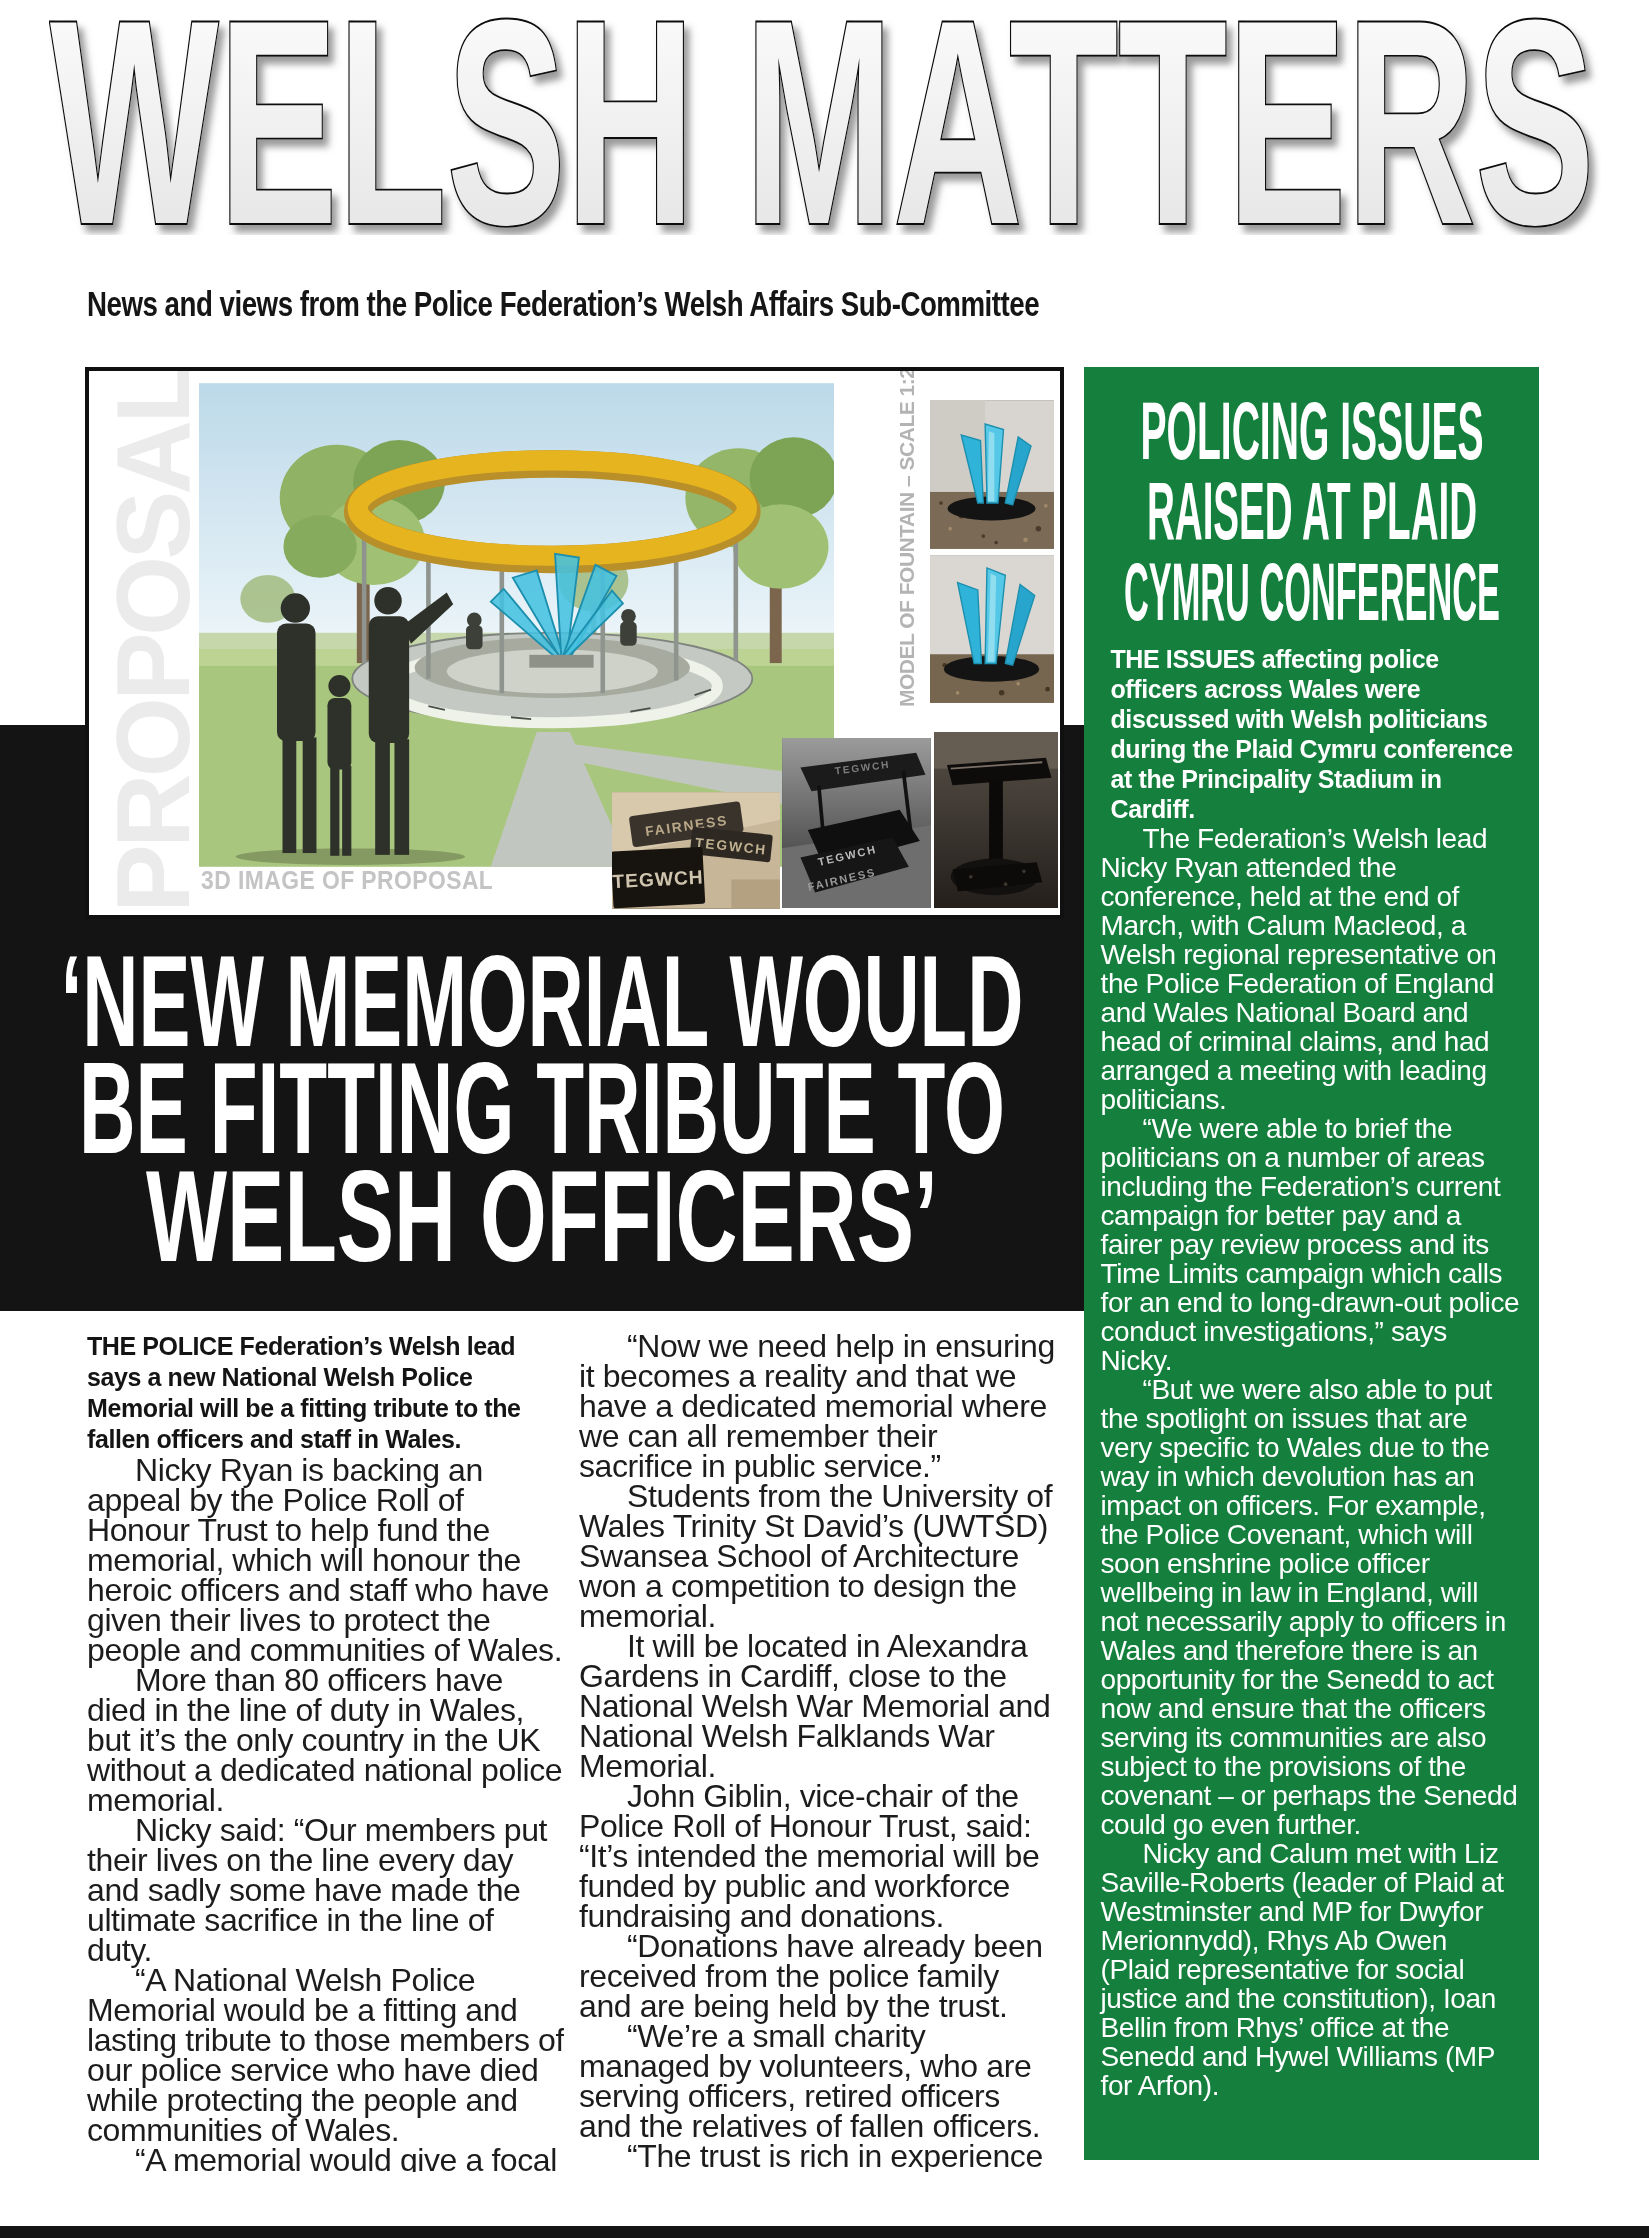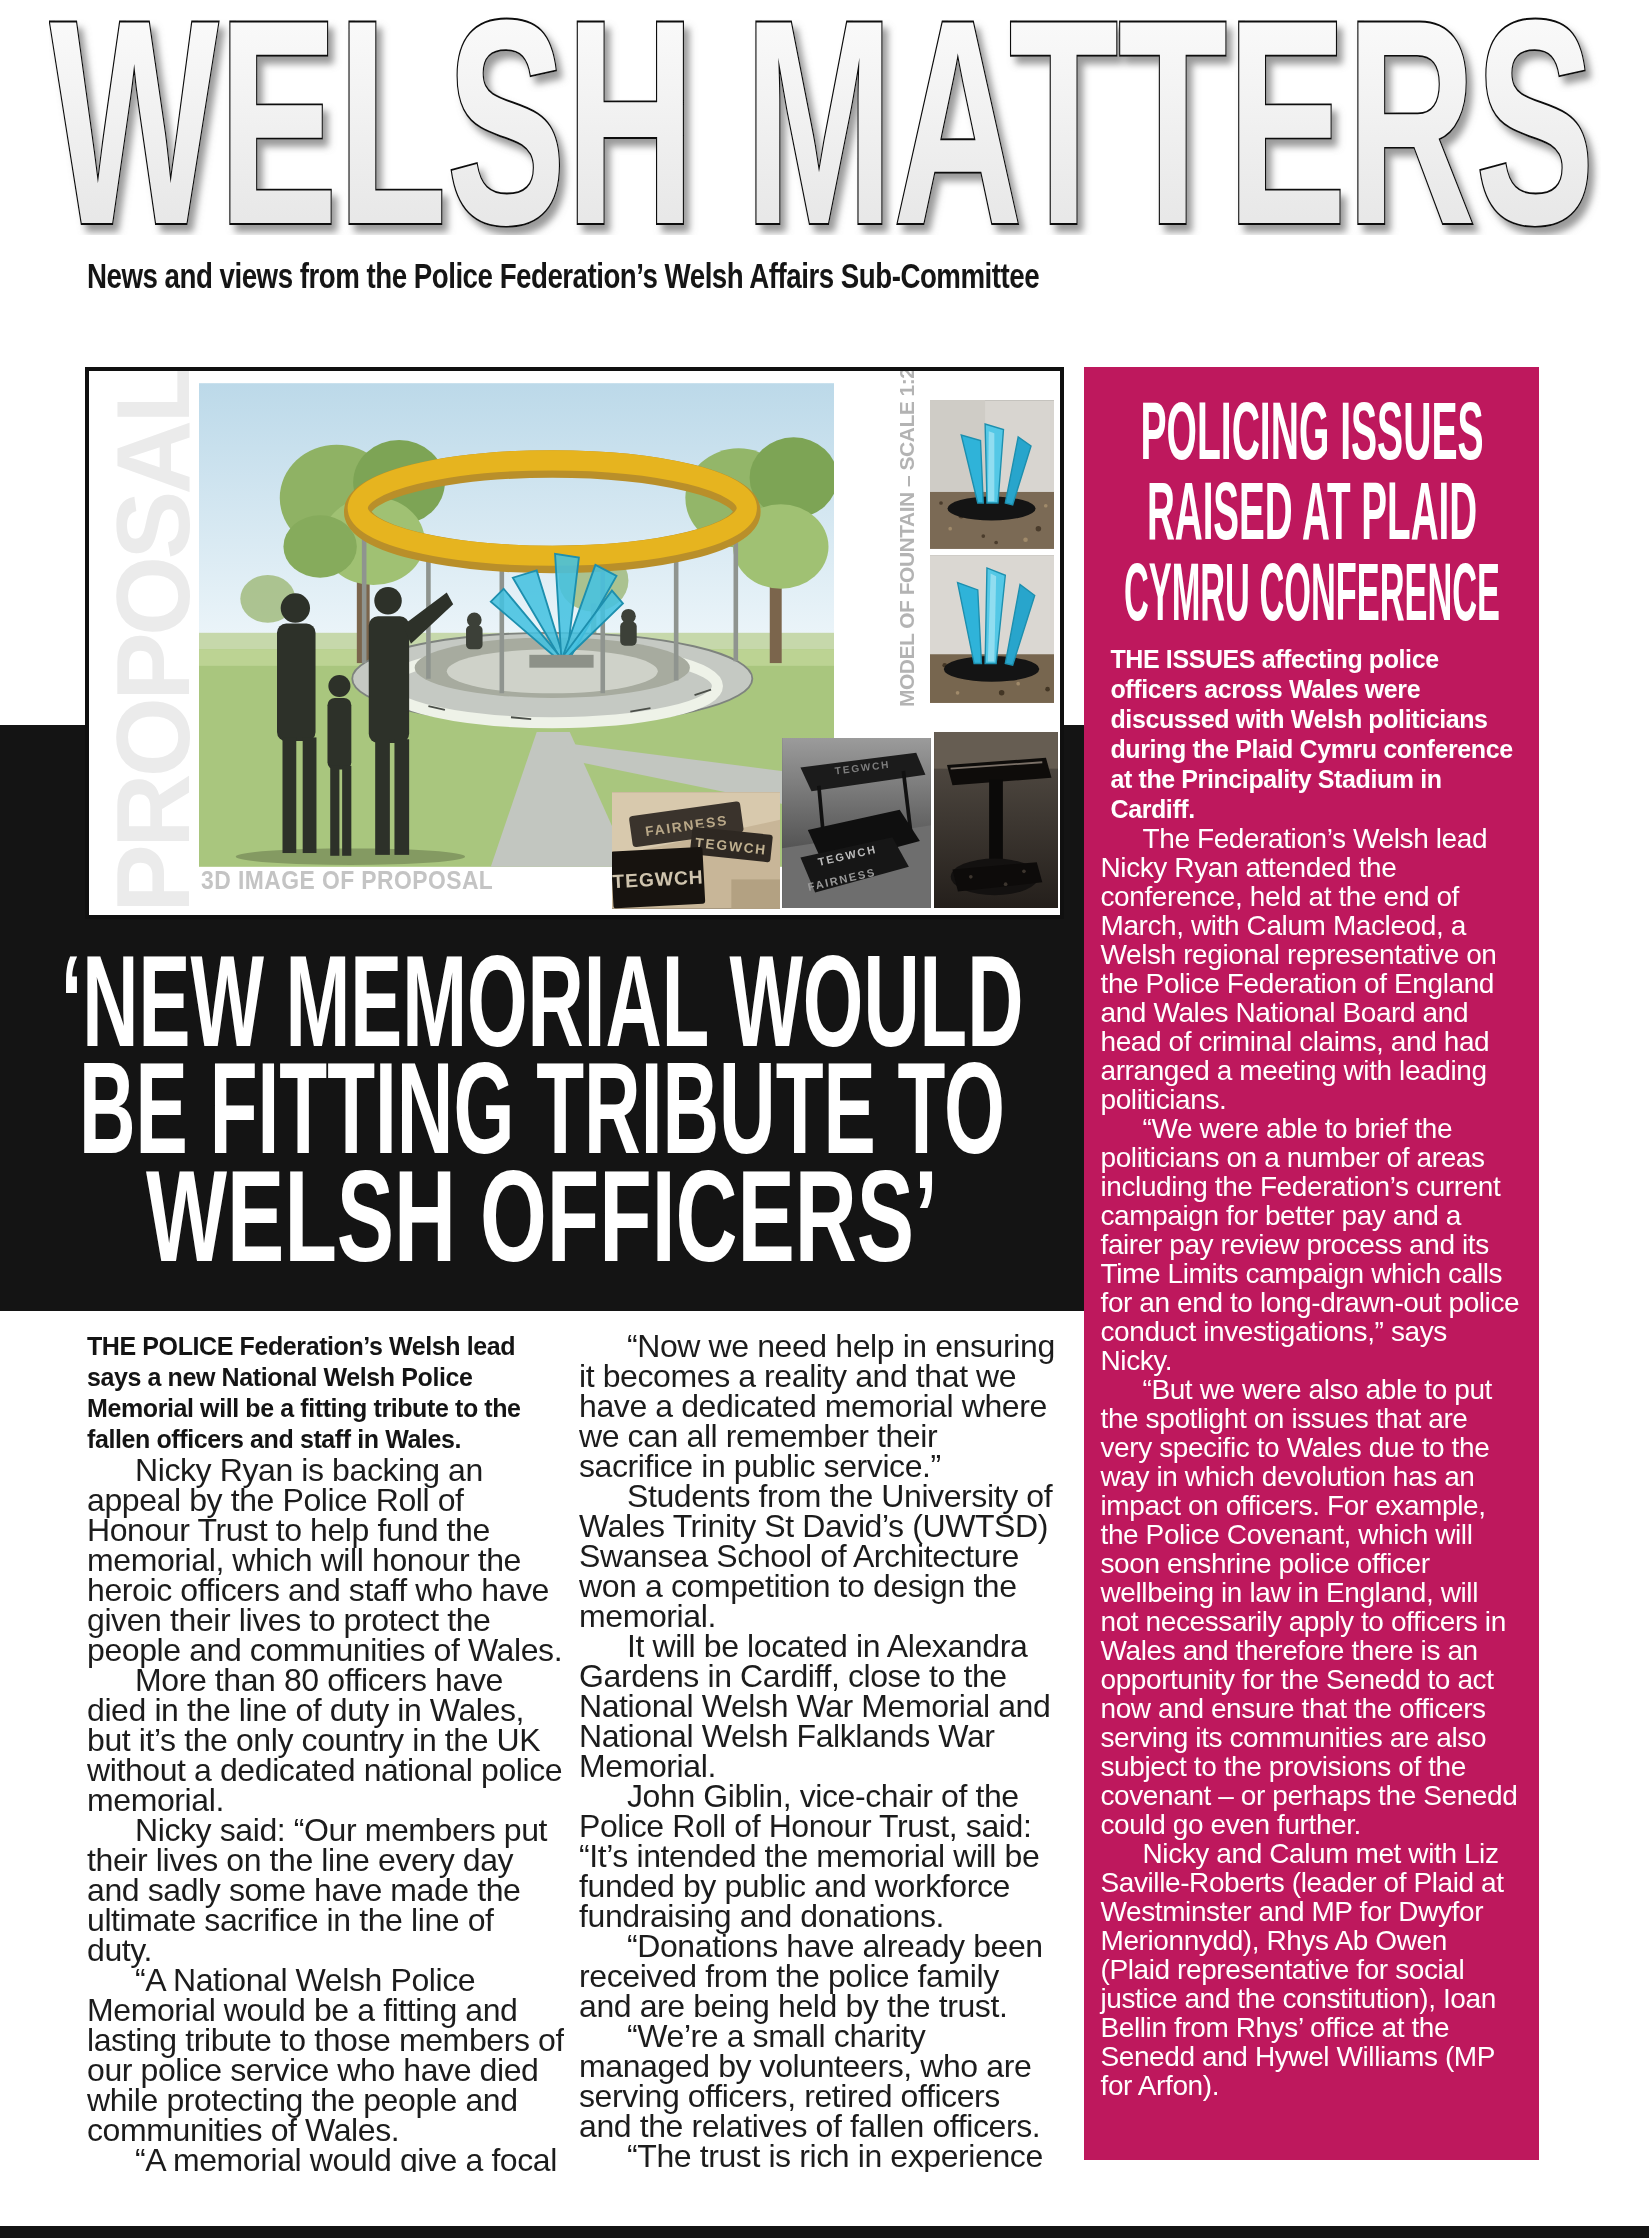--- a/index.html
+++ b/index.html
@@ -5,21 +5,21 @@
   html,body{margin:0;padding:0;}
   body{
     width:1649px;height:2239px;position:relative;background:#ffffff;
     font-family:"Liberation Sans", sans-serif;overflow:hidden;
     -webkit-font-smoothing:antialiased;
   }
   .abs{position:absolute;}
 
   
   #masthead{left:49px;top:1.8px;width:1552px;height:233px;z-index:4;}
-  #subtitle{left:87px;top:257px;width:1010px;height:48px;z-index:4;}
+  #subtitle{left:87px;top:285px;width:1010px;height:48px;z-index:4;}
   #subtitle .sub-inner{
     display:inline-block;transform:scale(0.84,1.04);transform-origin:left top;
     font-size:33px;font-weight:bold;letter-spacing:-0.6px;color:#151515;white-space:nowrap;
   }
 
   
   #black-band{left:0;top:725px;width:1084px;height:586px;background:#141414;z-index:1;}
   #headline-svg{left:0;top:950px;width:1084px;height:342px;z-index:3;}
 
   
@@ -56,21 +56,21 @@
   .body-col p{margin:0;font-size:32px;line-height:30px;letter-spacing:-0.4px;color:#1c1c1c;}
   .lead-p{font-weight:bold;font-size:25px !important;line-height:31px !important;color:#141414 !important;}
   .body-col p.indent, .body-col .gen p{text-indent:48px;}
   .donate-link{
     color:#ec4899;font-weight:bold;text-decoration:underline;
     text-decoration-thickness:1.8px;text-underline-offset:3.7px;overflow-wrap:anywhere;
   }
 
   
   #sidebar{
-    left:1084px;top:367px;width:455px;height:1793px;background:#be185d;z-index:2;
+    left:1084px;top:367px;width:455px;height:1793px;background:#15803d;z-index:2;
     box-sizing:border-box;padding:18.4px 16.5px 0 16.5px;overflow:hidden;
   }
   #sidebar-headline{display:block;margin:1.8px auto 13px auto;}
   #sidebar .lead-p{color:#ffffff !important;margin:0 0 0 10px;font-size:25px !important;line-height:30px !important;}
   #sidebar p{margin:0;font-size:28px;line-height:29px;letter-spacing:-0.4px;color:#ffffff;}
   #sidebar .gen p{text-indent:42px;}
 
   
   #footer-bar{left:0;top:2226px;width:1649px;height:13px;background:#141414;z-index:5;}
 </style>

